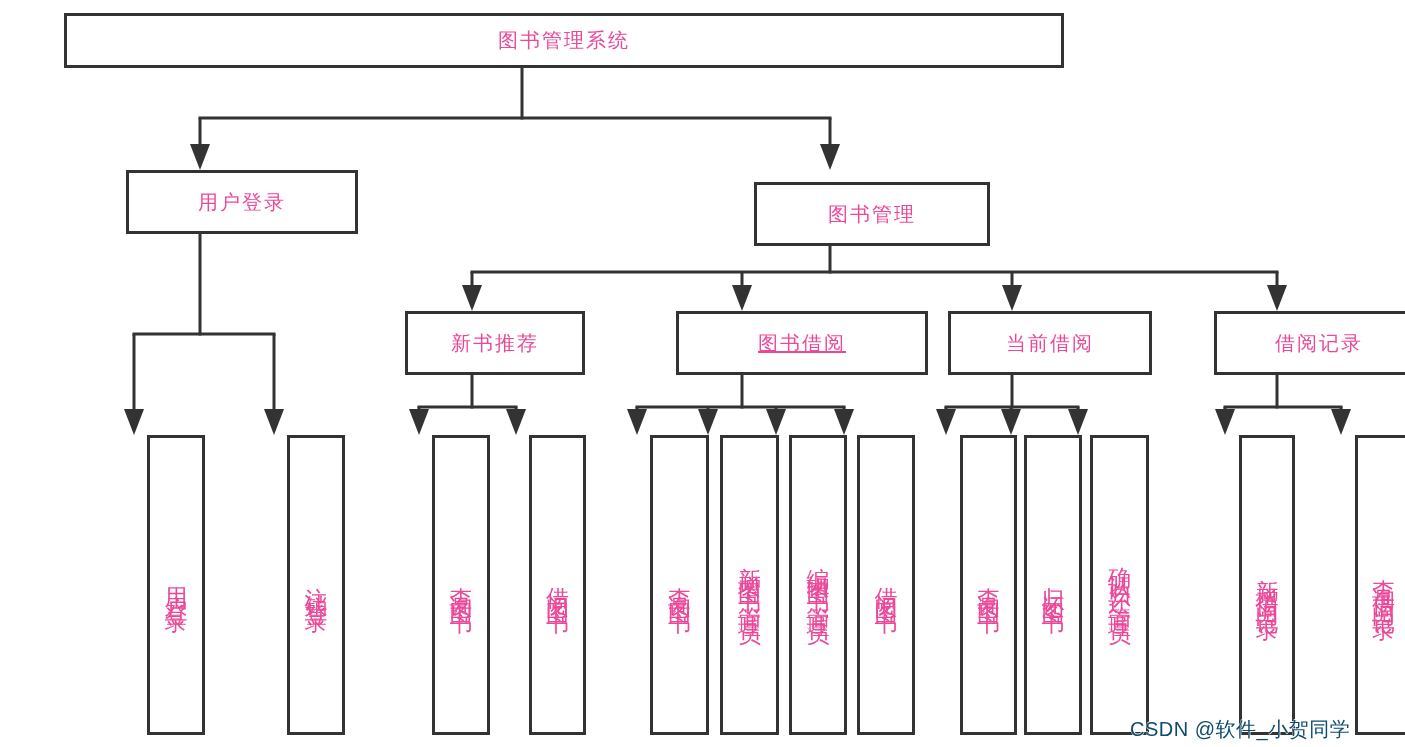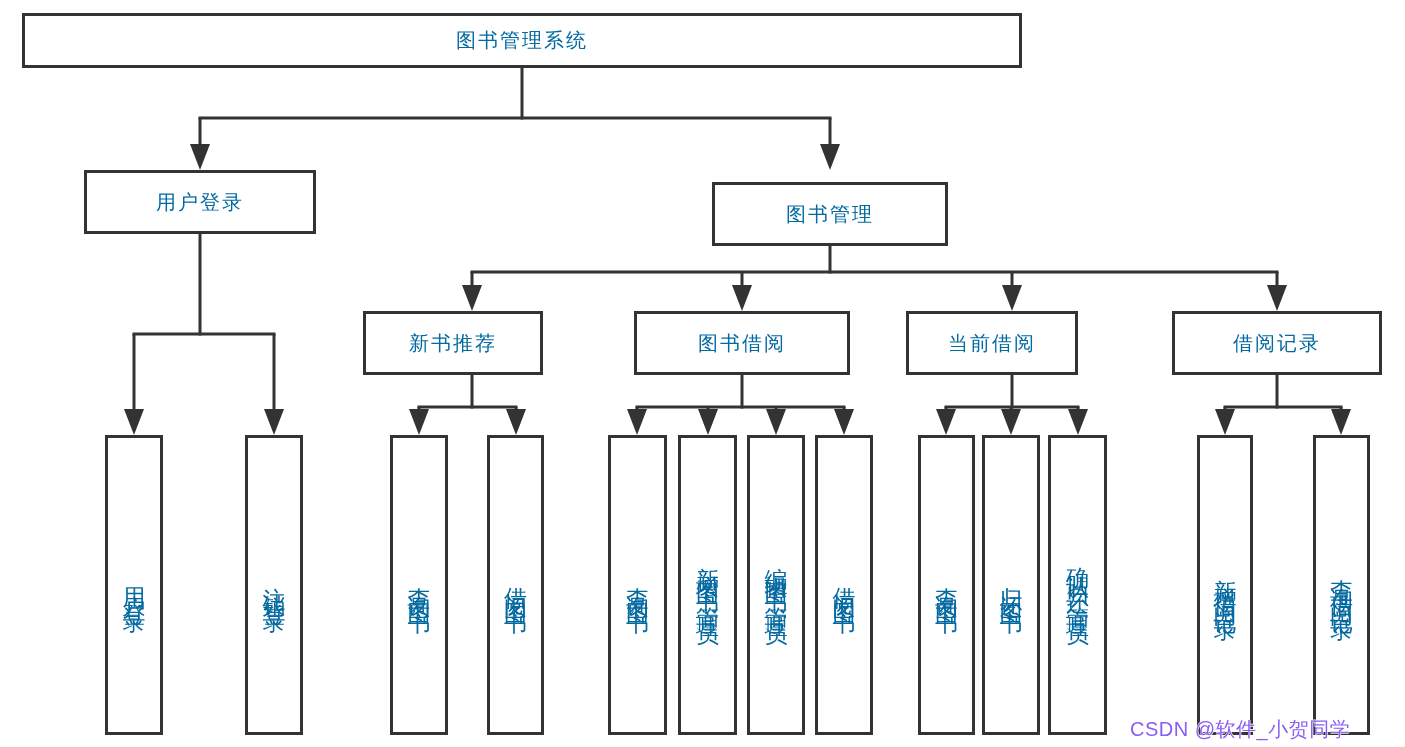--- a/index.html
+++ b/index.html
@@ -6,56 +6,56 @@
   .stage{
     position:relative;width:1405px;height:747px;background:#ffffff;overflow:hidden;
     font-family:"Liberation Sans","DejaVu Sans",sans-serif;color:#222;
   }
   svg.wires{position:absolute;left:0;top:0;width:1405px;height:747px;}
   .wires line{stroke:#333333;stroke-width:3;}
   .wires polygon{fill:#333333;stroke:none;}
   .box{
     position:absolute;box-sizing:border-box;border:3px solid #333333;background:#ffffff;
     display:flex;align-items:center;justify-content:center;
-    font-size:20px;letter-spacing:2px;white-space:nowrap;color:#0369a1;
+    font-size:20px;letter-spacing:2px;white-space:nowrap;color:#ec4899;margin-left:42px;
   }
   
   .vbox{
     writing-mode:vertical-rl;text-orientation:mixed;
     font-size:23px;letter-spacing:8px;line-height:1;
   }
   
   .b-root{left:22px;top:13px;width:1000px;height:55px;}
   
   .b-l2a{left:84px;top:170px;width:232px;height:64px;}
   .b-l2b{left:712px;top:182px;width:236px;height:64px;}
   
   .l3{top:311px;height:64px;}
   .b-l3a{left:363px;width:180px;}
-  .b-l3b{left:634px;width:216px;}
-  .b-l3c{left:906px;width:172px;text-align:right;}
+  .b-l3b{left:634px;width:252px;text-decoration:underline;}
+  .b-l3c{left:906px;width:204px;text-align:right;}
   .b-l3d{left:1172px;width:210px;}
   
   .lf{top:435px;height:300px;}
   .lf0{left:105px;width:58px;}
   .lf1{left:245px;width:58px;}
   .lf2{left:390px;width:58px;}
   .lf3{left:487px;width:57px;}
   .lf4{left:608px;width:59px;}
   .lf5{left:678px;width:59px;}
   .lf6{left:747px;width:58px;}
   .lf7{left:815px;width:58px;}
   .lf8{left:918px;width:57px;}
   .lf9{left:982px;width:58px;}
   .lf10{left:1048px;width:59px;}
   .lf11{left:1197px;width:56px;}
   .lf12{left:1313px;width:57px;}
   .watermark{
     position:absolute;left:1130px;top:716px;z-index:5;
-    font-size:20px;letter-spacing:0.5px;white-space:nowrap;color:#8b5cf6;
+    font-size:20px;letter-spacing:0.5px;white-space:nowrap;color:#0c4a6e;
     text-shadow:0 1px 0 rgba(255,255,255,.85),0 -1px 0 rgba(255,255,255,.85),1px 0 0 rgba(255,255,255,.6);
   }
 </style>
 </head>
 <body>
 
 <div class="stage">
 
   <svg class="wires" viewBox="0 0 1405 747">
     <g>

